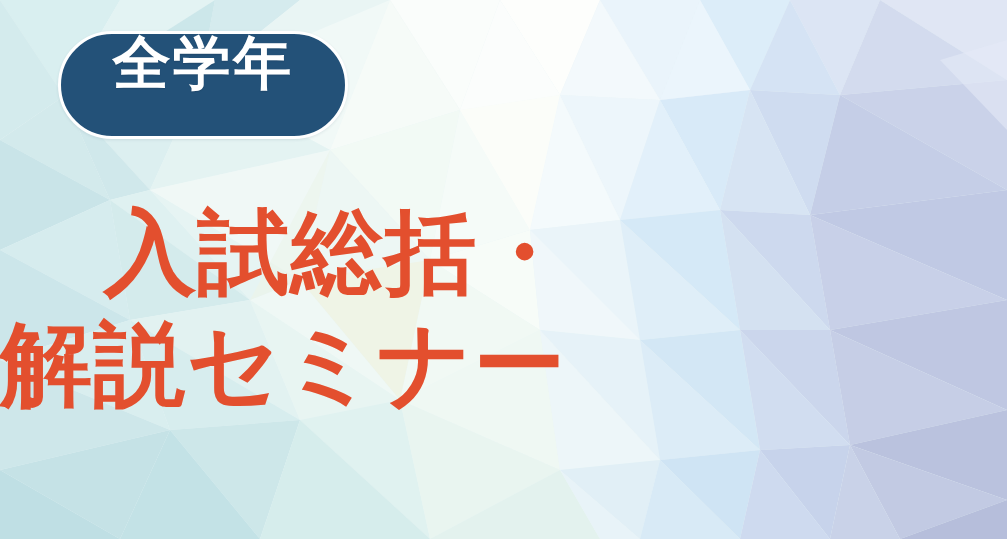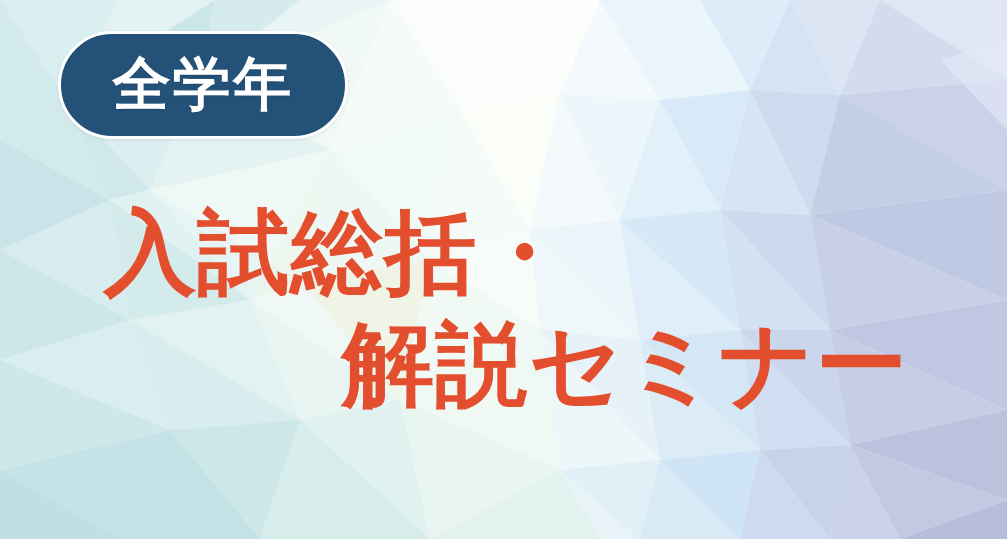--- a/index.html
+++ b/index.html
@@ -35,21 +35,20 @@
     position: absolute;
     left: 58px;
     top: 31px;
     width: 290px;
     height: 108px;
     box-sizing: border-box;
     border-radius: 56px;
     background: #235178;
     border: 3px solid #ffffff;
     display: flex;
-    align-items: center;
     justify-content: center;
     box-shadow: 0 1px 3px rgba(30,60,90,0.10);
   }
   #grade-badge-label {
     color: #ffffff;
     font-size: 58px;
     line-height: 1;
     font-weight: 700;
     letter-spacing: 0.04em;
     white-space: nowrap;
@@ -67,21 +66,21 @@
   .headline-line {
     color: #e34f2e;
     font-size: 92px;
     line-height: 112px;
     font-weight: 700;
     letter-spacing: 0.015em;
     white-space: nowrap;
     margin: 0;
   }
   #headline-line-1 { padding-left: 104px; }
-  #headline-line-2 { padding-left: 342px; }
+  #headline-line-2 { }
 </style>
 </head>
 <body>
 
 <div id="banner">
 
   <svg id="poly-bg" viewBox="0 0 1007 539" preserveAspectRatio="none" aria-hidden="true">
     <rect x="0" y="0" width="1007" height="539" fill="#EAF5F6"></rect>
 
     <polygon points="0,0 120,0 64,96" fill="#D9EFF0"></polygon>

